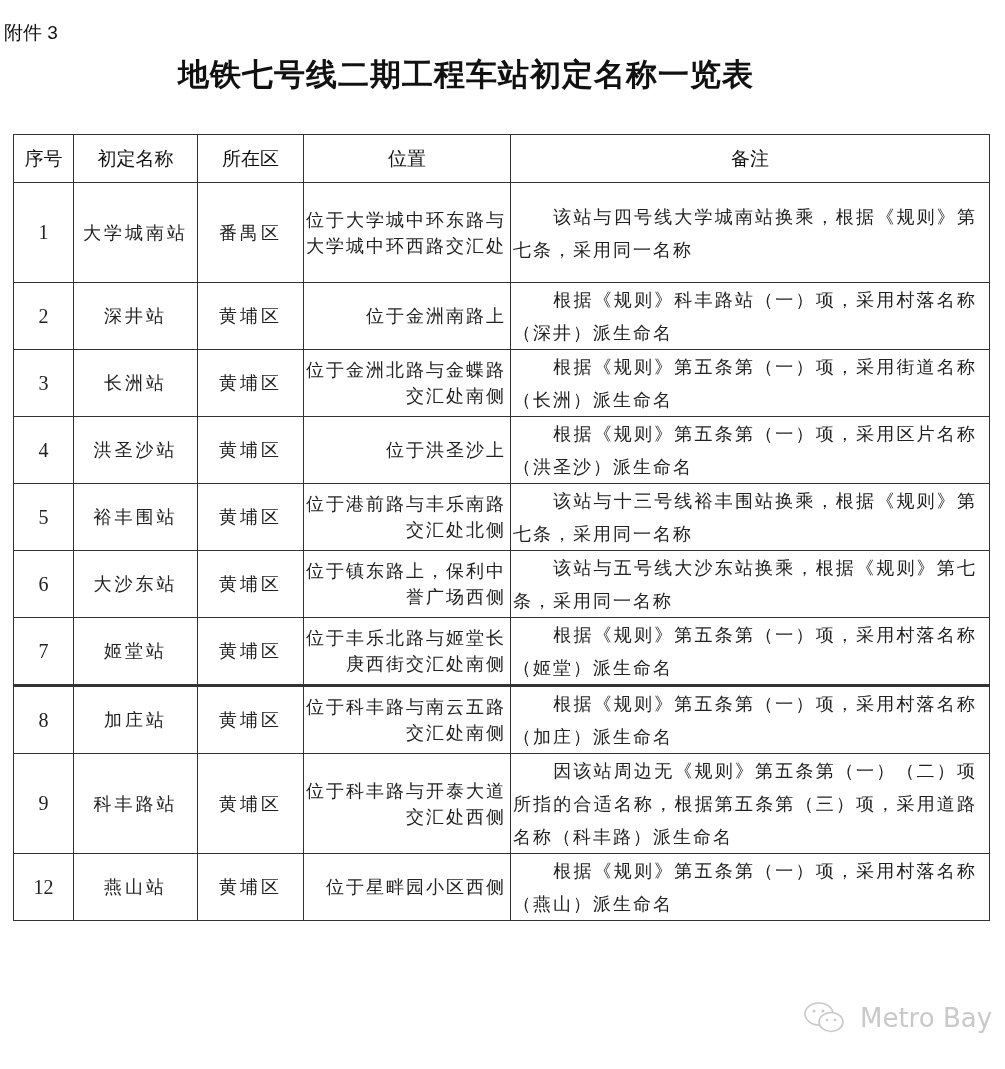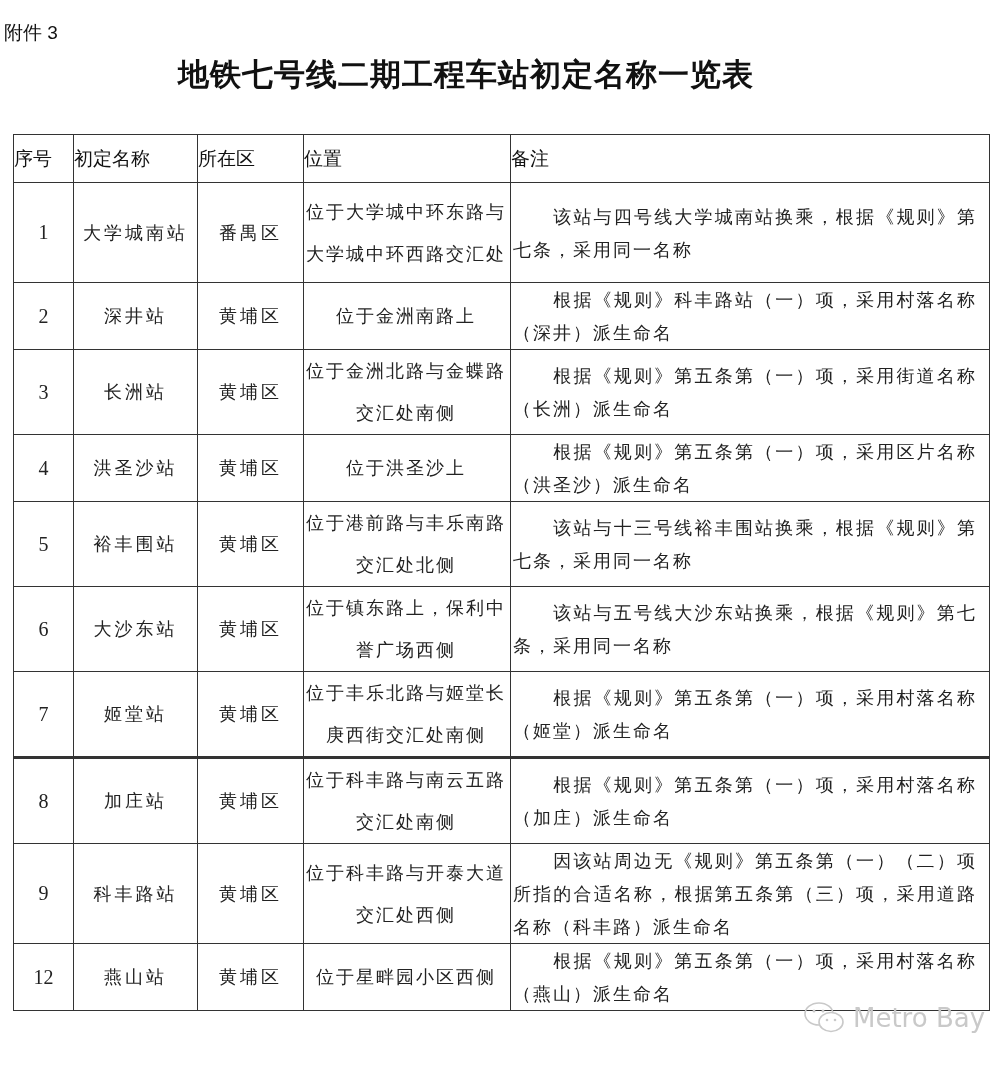--- a/index.html
+++ b/index.html
@@ -3,29 +3,29 @@
 <meta charset="utf-8">
 <style>
   html, body { margin: 0; padding: 0; background: #ffffff; }
   body { width: 1005px; height: 1069px; position: relative; overflow: hidden;
          font-family: "DejaVu Serif", "Liberation Serif", serif; color: #222; }
   .attach { position: absolute; left: 4px; top: 20px; font-size: 19px; font-family: Liberation Sans, sans-serif; color: #111; }
   .title { position: absolute; left: 0; width: 876px; top: 54px; text-align: center; padding-left: 56px; box-sizing: border-box;
            font-size: 31px; font-weight: bold; letter-spacing: 1px; color: #111; font-family: "DejaVu Serif", serif; }
   table { position: absolute; left: 13px; top: 134px; border-collapse: collapse; table-layout: fixed; width: 976px; }
   th, td { border: 1.5px solid #333; padding: 0; }
-  th { height: 47px; font-weight: normal; font-size: 19px; color: #111; font-family: "DejaVu Sans", sans-serif; text-align: left; }
+  th { height: 47px; font-weight: normal; font-size: 19px; color: #111; font-family: "DejaVu Sans", sans-serif; text-align: center; }
   td { font-size: 18px; color: #222; vertical-align: middle; }
   td.num { text-align: center; font-family: "Liberation Serif", serif; font-size: 20px; }
   td.name, td.dist { text-align: center; letter-spacing: 3px; }
-  td.loc { text-align: center; padding-left: 2px; padding-right: 4px; line-height: 42px; letter-spacing: 2px; font-family: Liberation Serif, serif; }
+  td.loc { text-align: right; padding-left: 2px; padding-right: 4px; line-height: 26px; letter-spacing: 2px; font-family: Liberation Serif, serif; }
   td.note { text-align: justify; padding-left: 2px; padding-right: 12px; line-height: 33px; letter-spacing: 2px; }
   td.note .indent { display: inline-block; width: 40px; }
   tr.thick-top td { border-top: 3px solid #333; }
-  .watermark { position: absolute; left: 803px; top: 1000px; display: flex; align-items: center; gap: 6px;
+  .watermark { position: absolute; left: 803px; top: 1000px; display: flex; align-items: center; gap: 13px;
                color: #c9c9c9; font-family: "DejaVu Sans", sans-serif; font-size: 26px; }
   .watermark svg { width: 44px; height: 36px; }
 </style>
 </head>
 <body>
 
 <div class="attach">附件 3</div>
 <div class="title">地铁七号线二期工程车站初定名称一览表</div>
 
 <table>

